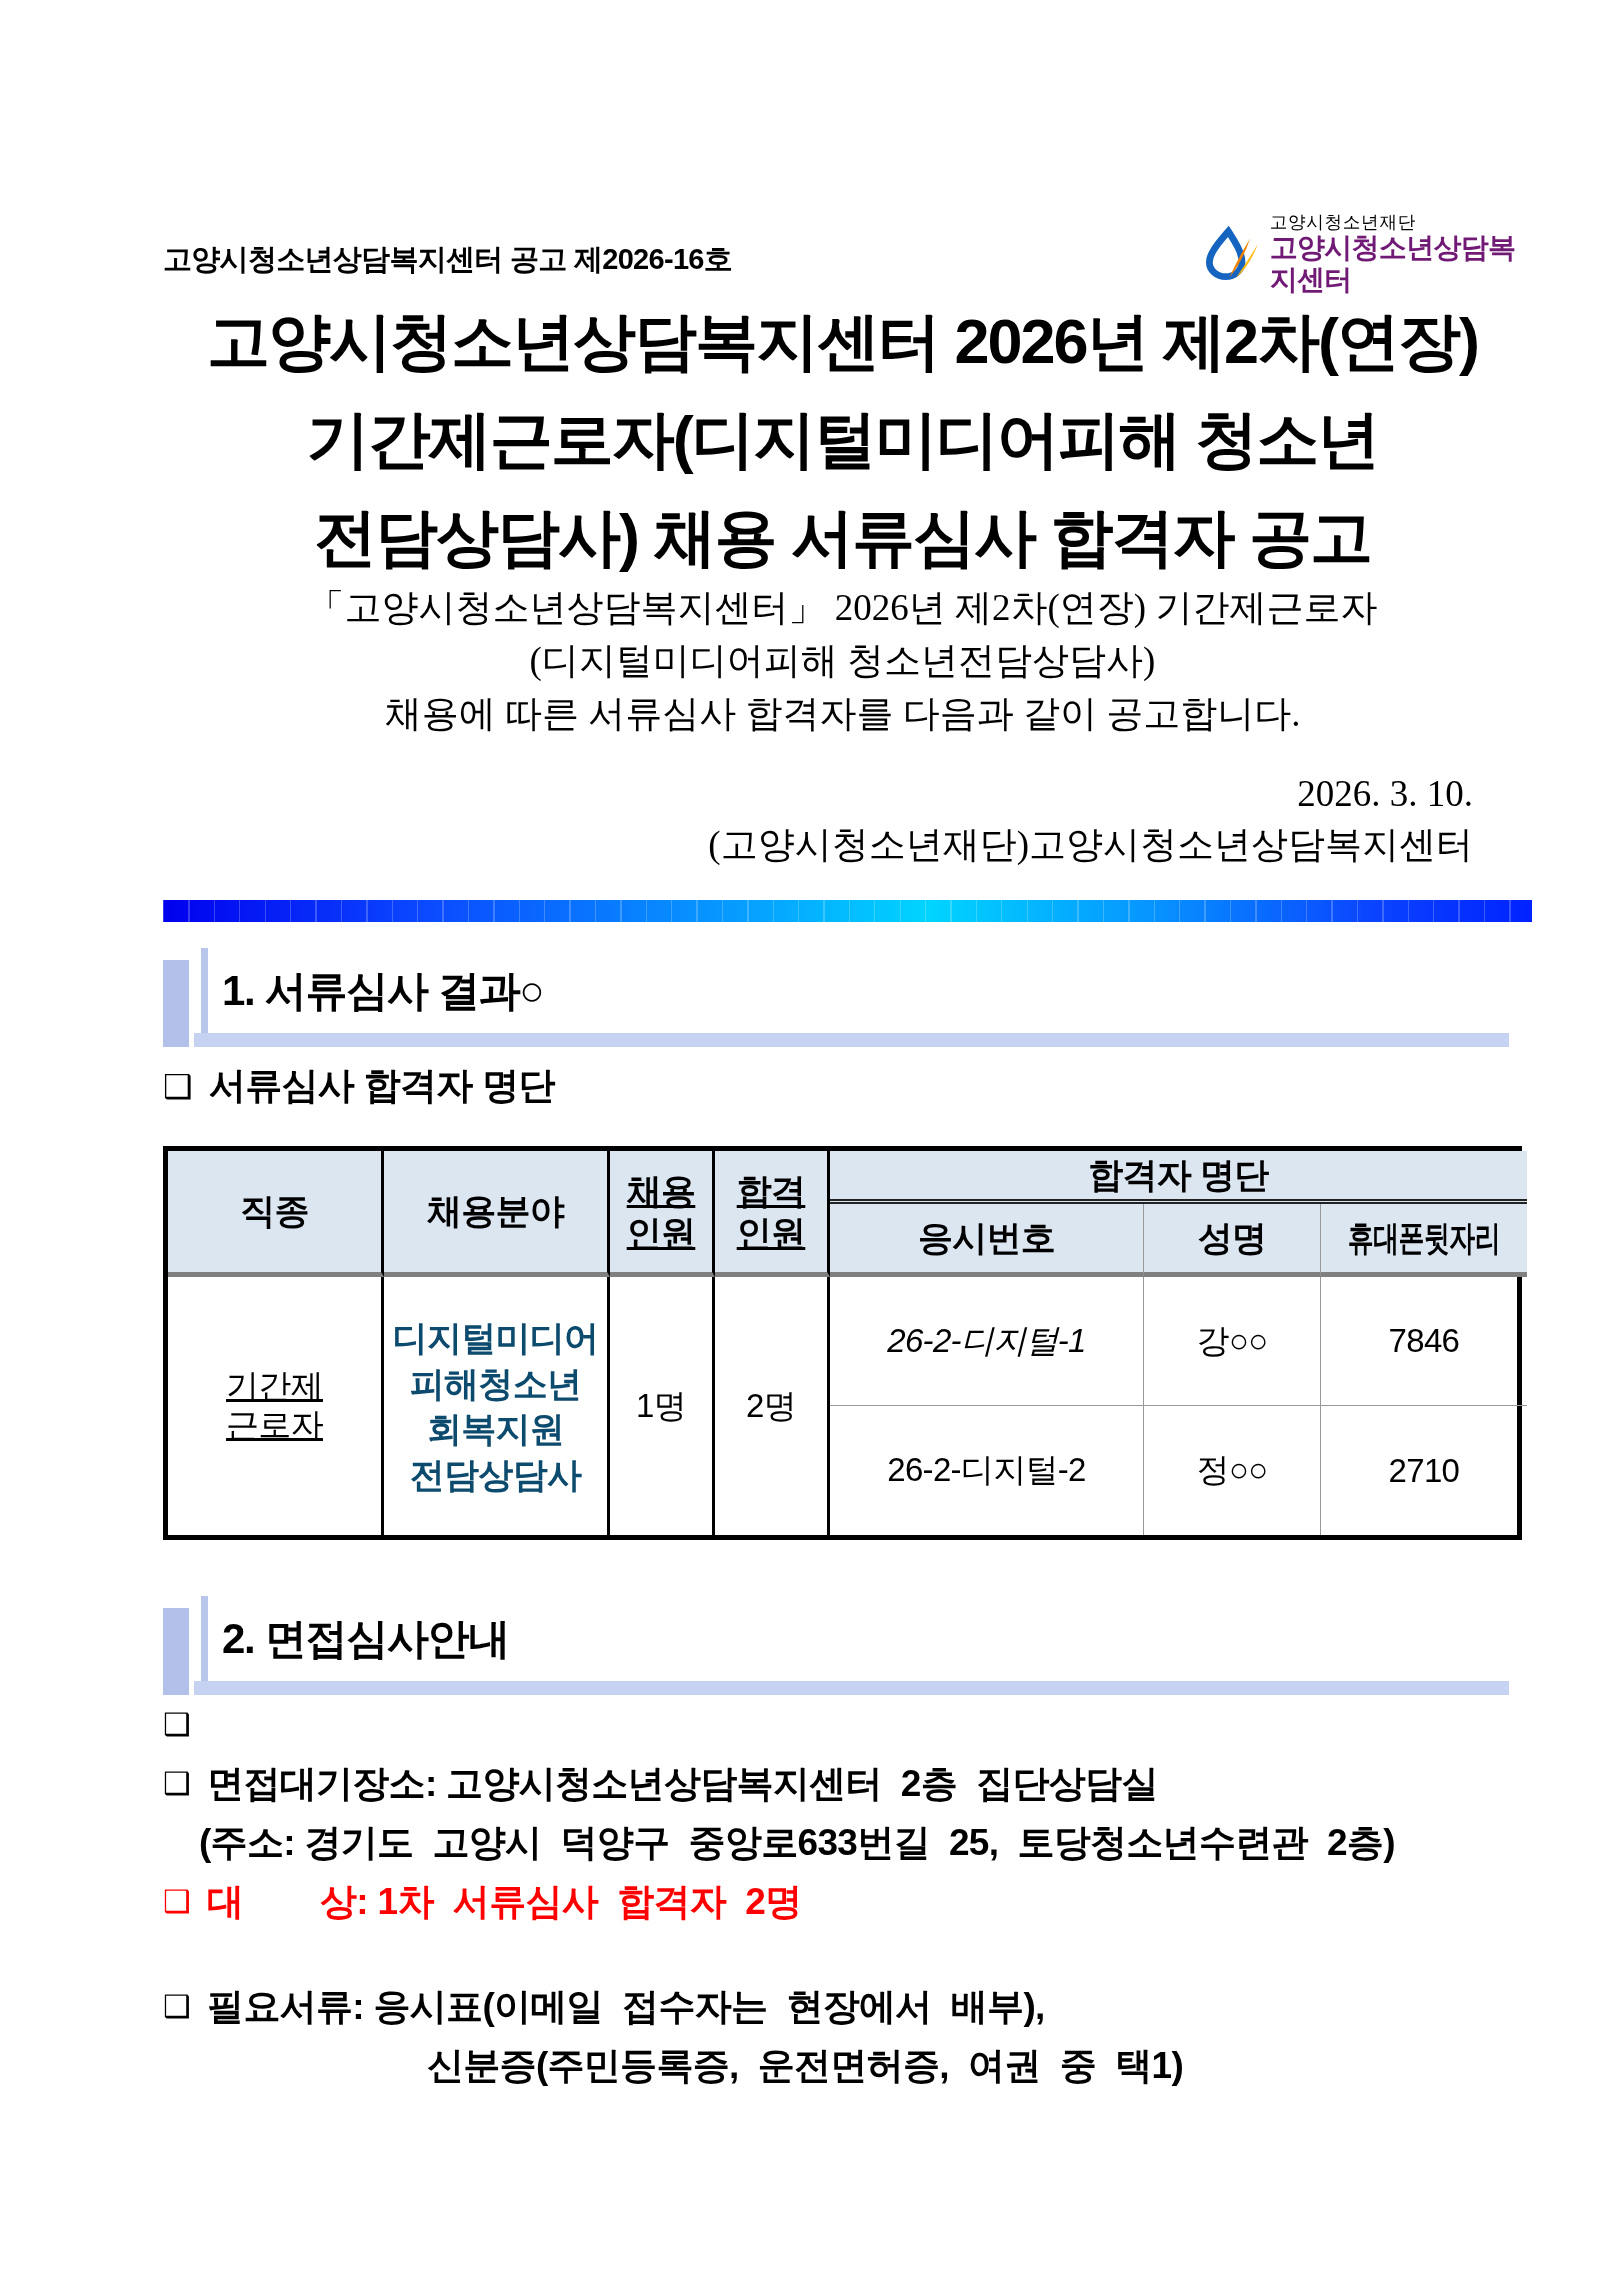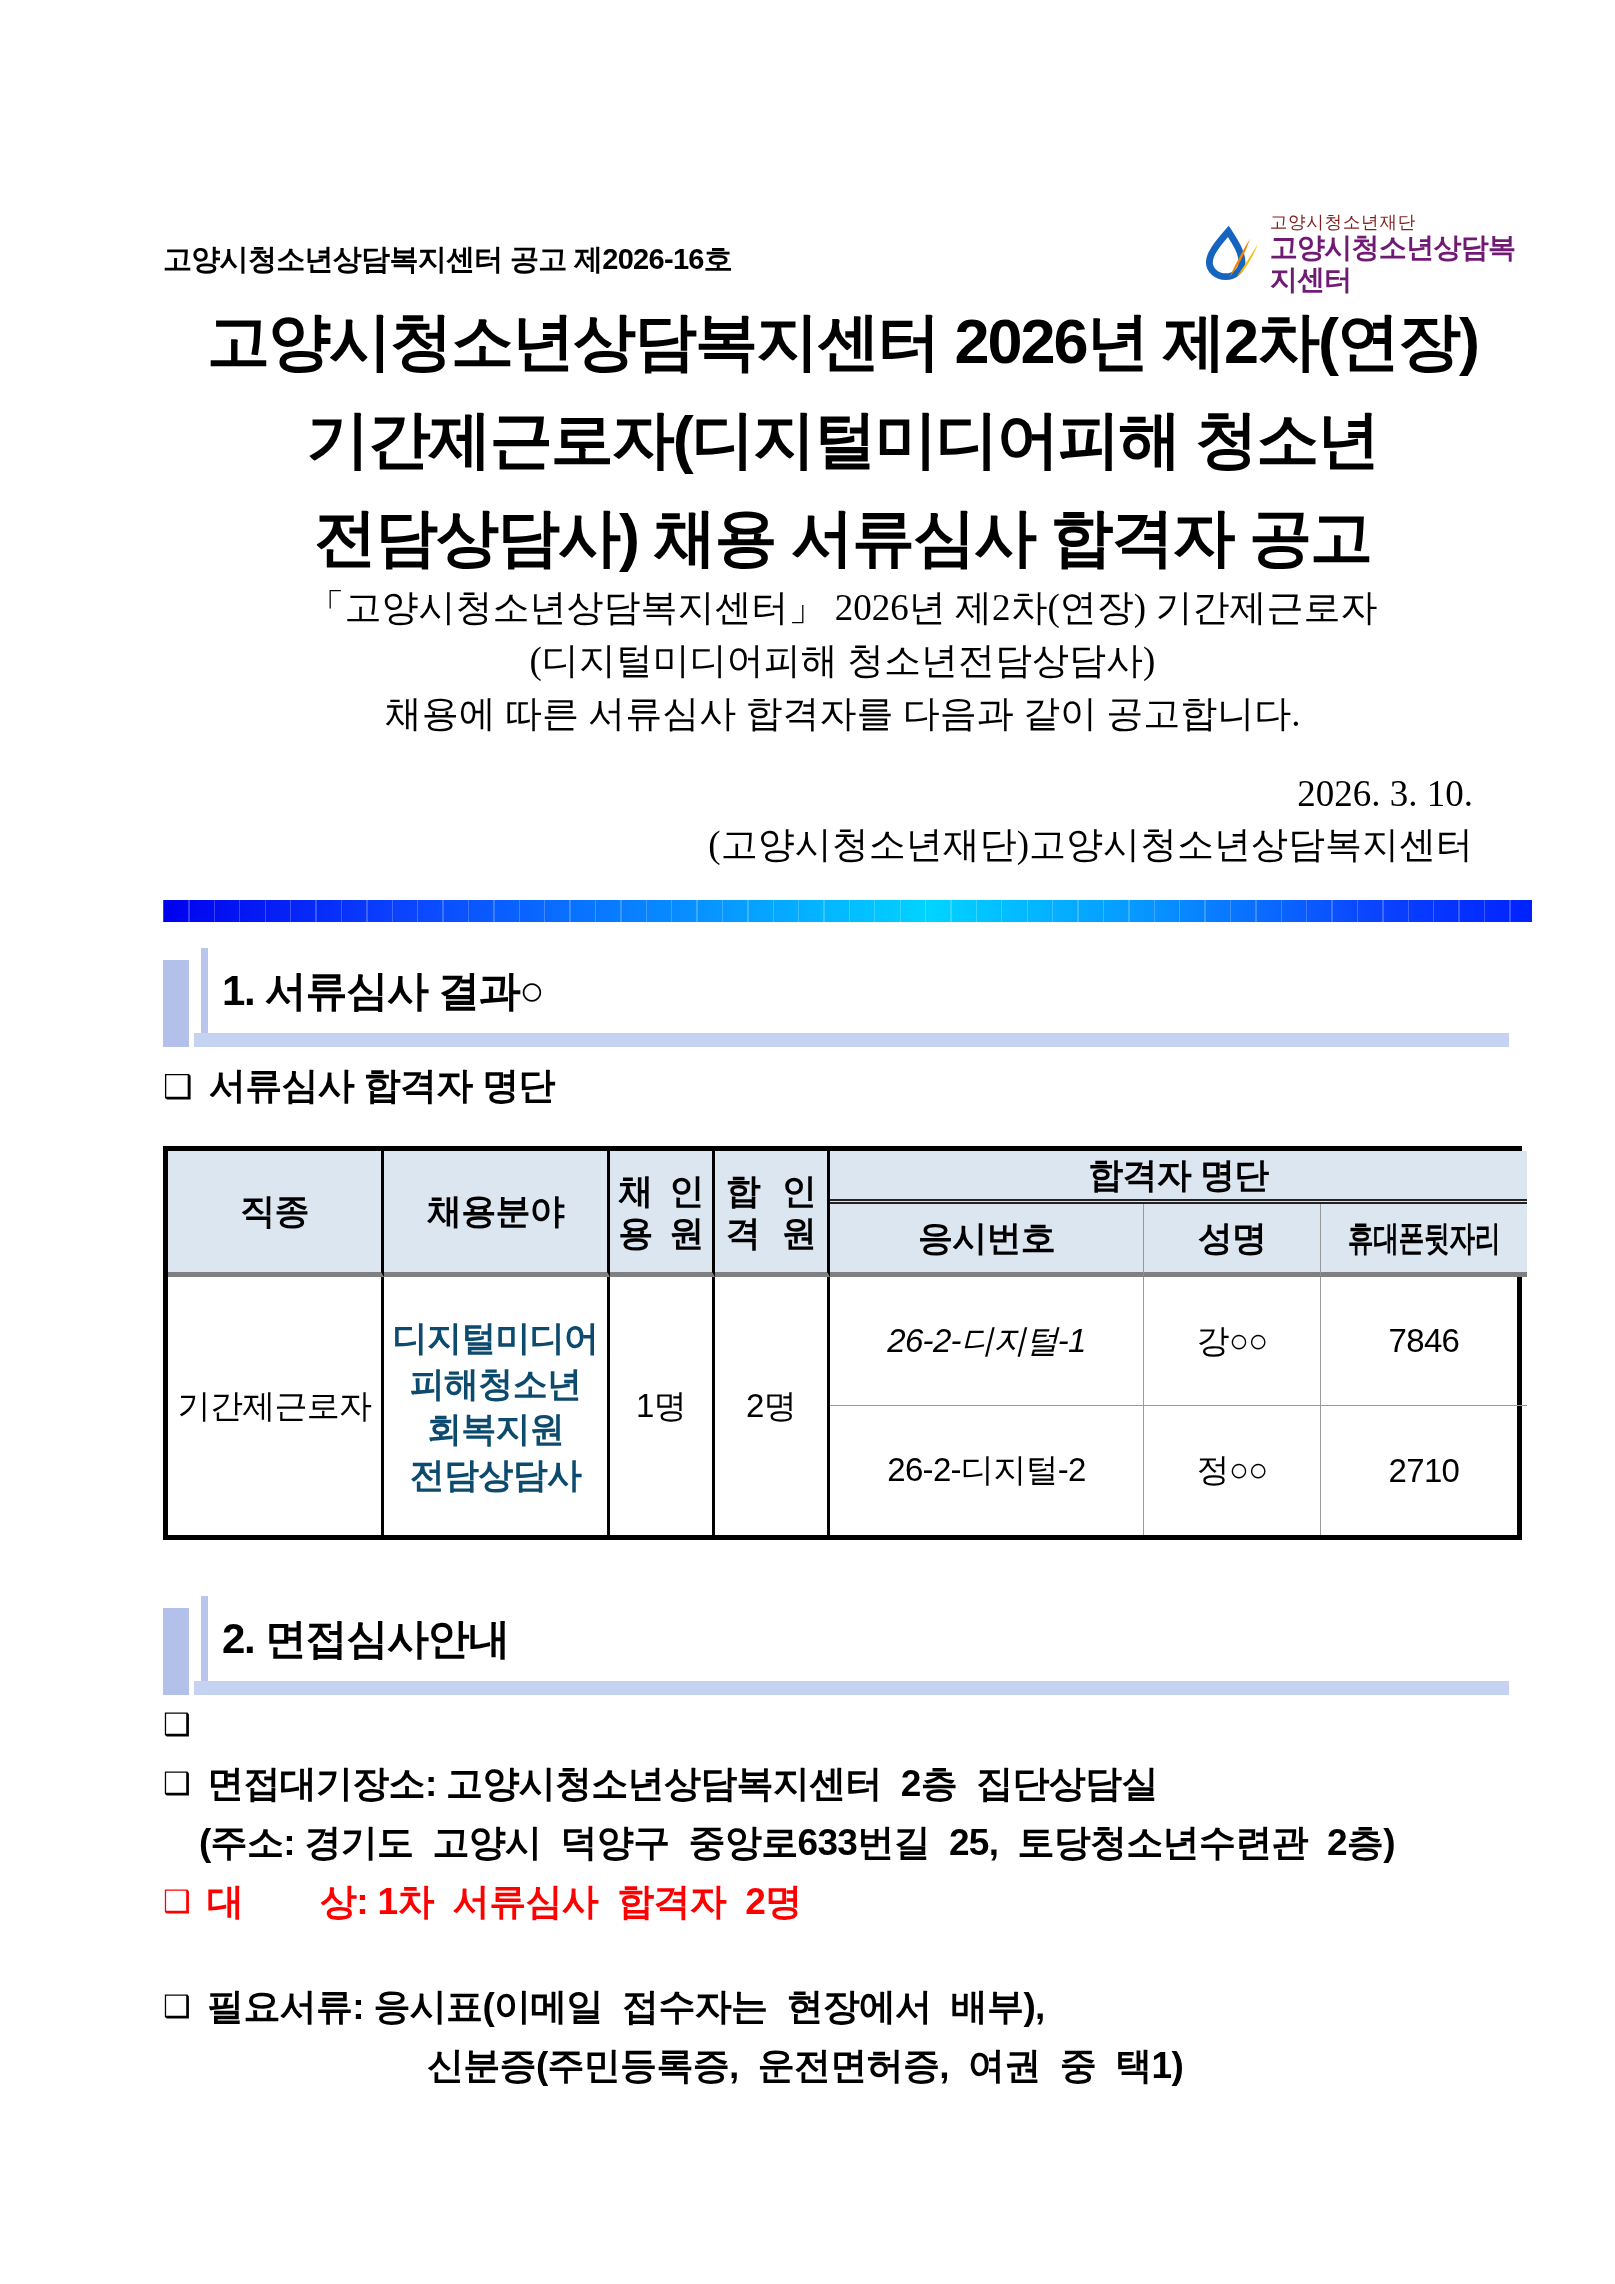--- a/index.html
+++ b/index.html
@@ -5,21 +5,21 @@
   * { margin:0; padding:0; box-sizing:border-box; }
   html,body { background:#ffffff; }
   .page { position:relative; width:1616px; height:2284px; background:#fff;
           font-family:"Liberation Sans", sans-serif; color:#000; overflow:hidden; }
   .content { position:absolute; left:163px; top:0; width:1359px; }
 
   
   .doc-number { position:absolute; left:0; top:240px; font-size:29px; font-weight:700; letter-spacing:-0.7px; }
   .logo { position:absolute; left:1040px; top:212px; display:flex; align-items:center; gap:10.4px; }
   .logo-text { display:flex; flex-direction:column; line-height:1.15; }
-  .logo-small { font-size:17.6px; color:#7f1d1d; letter-spacing:0.7px; }
+  .logo-small { font-size:17.6px; color:#000000; letter-spacing:0.7px; }
   .logo-large { font-size:28px; color:#701a75; font-weight:700; letter-spacing:-0.7px; }
 
   
   .title { position:absolute; left:0; top:292px; width:100%; text-align:center;
            font-size:63px; font-weight:800; letter-spacing:-2px; line-height:98px; }
 
   
   .intro { position:absolute; left:0; top:581px; width:100%; text-align:center;
            font-family:"Liberation Serif", serif; font-size:37px; line-height:53px; }
 
@@ -55,21 +55,21 @@
          grid-template-rows:53px 73px 129px 1fr; }
   .tbl > div { display:flex; align-items:center; justify-content:center; text-align:center; }
   .hd { background:#dce6f1; font-weight:700; font-size:35px; letter-spacing:-0.7px; }
   .b-r  { border-right:3.9px solid #000; }
   .b-r-thin { border-right:1.3px solid #999; }
   .b-b-gray { border-bottom:5.2px solid #808080; }
   .b-b-thin { border-bottom:1.3px solid #999; }
   .span2r { grid-row:1 / span 2; }
   .span2b { grid-row:3 / span 2; }
   .group-hd { grid-column:5 / span 3; border-bottom:5.2px double #222; }
-  .two-line { flex-direction:row; line-height:1.18; }
+  .two-line { flex-direction:column; line-height:1.18;text-decoration:underline; }
   .four-line { flex-direction:column; line-height:1.3; }
   .cell-body { font-size:33px; letter-spacing:-0.7px; }
   .blue-bold { color:#0c4a6e; font-weight:700; font-size:35px; }
   .condensed { display:inline-block; transform:scaleX(0.74); white-space:nowrap; }
 
   
   .bullets { position:absolute; left:0; top:1695px; width:100%; }
   .b-item { display:flex; align-items:center; height:59px; font-size:37px; font-weight:700;
             letter-spacing:-0.7px; white-space:pre-wrap; }
   .b-item .sq-bullet { font-size:31px; }

